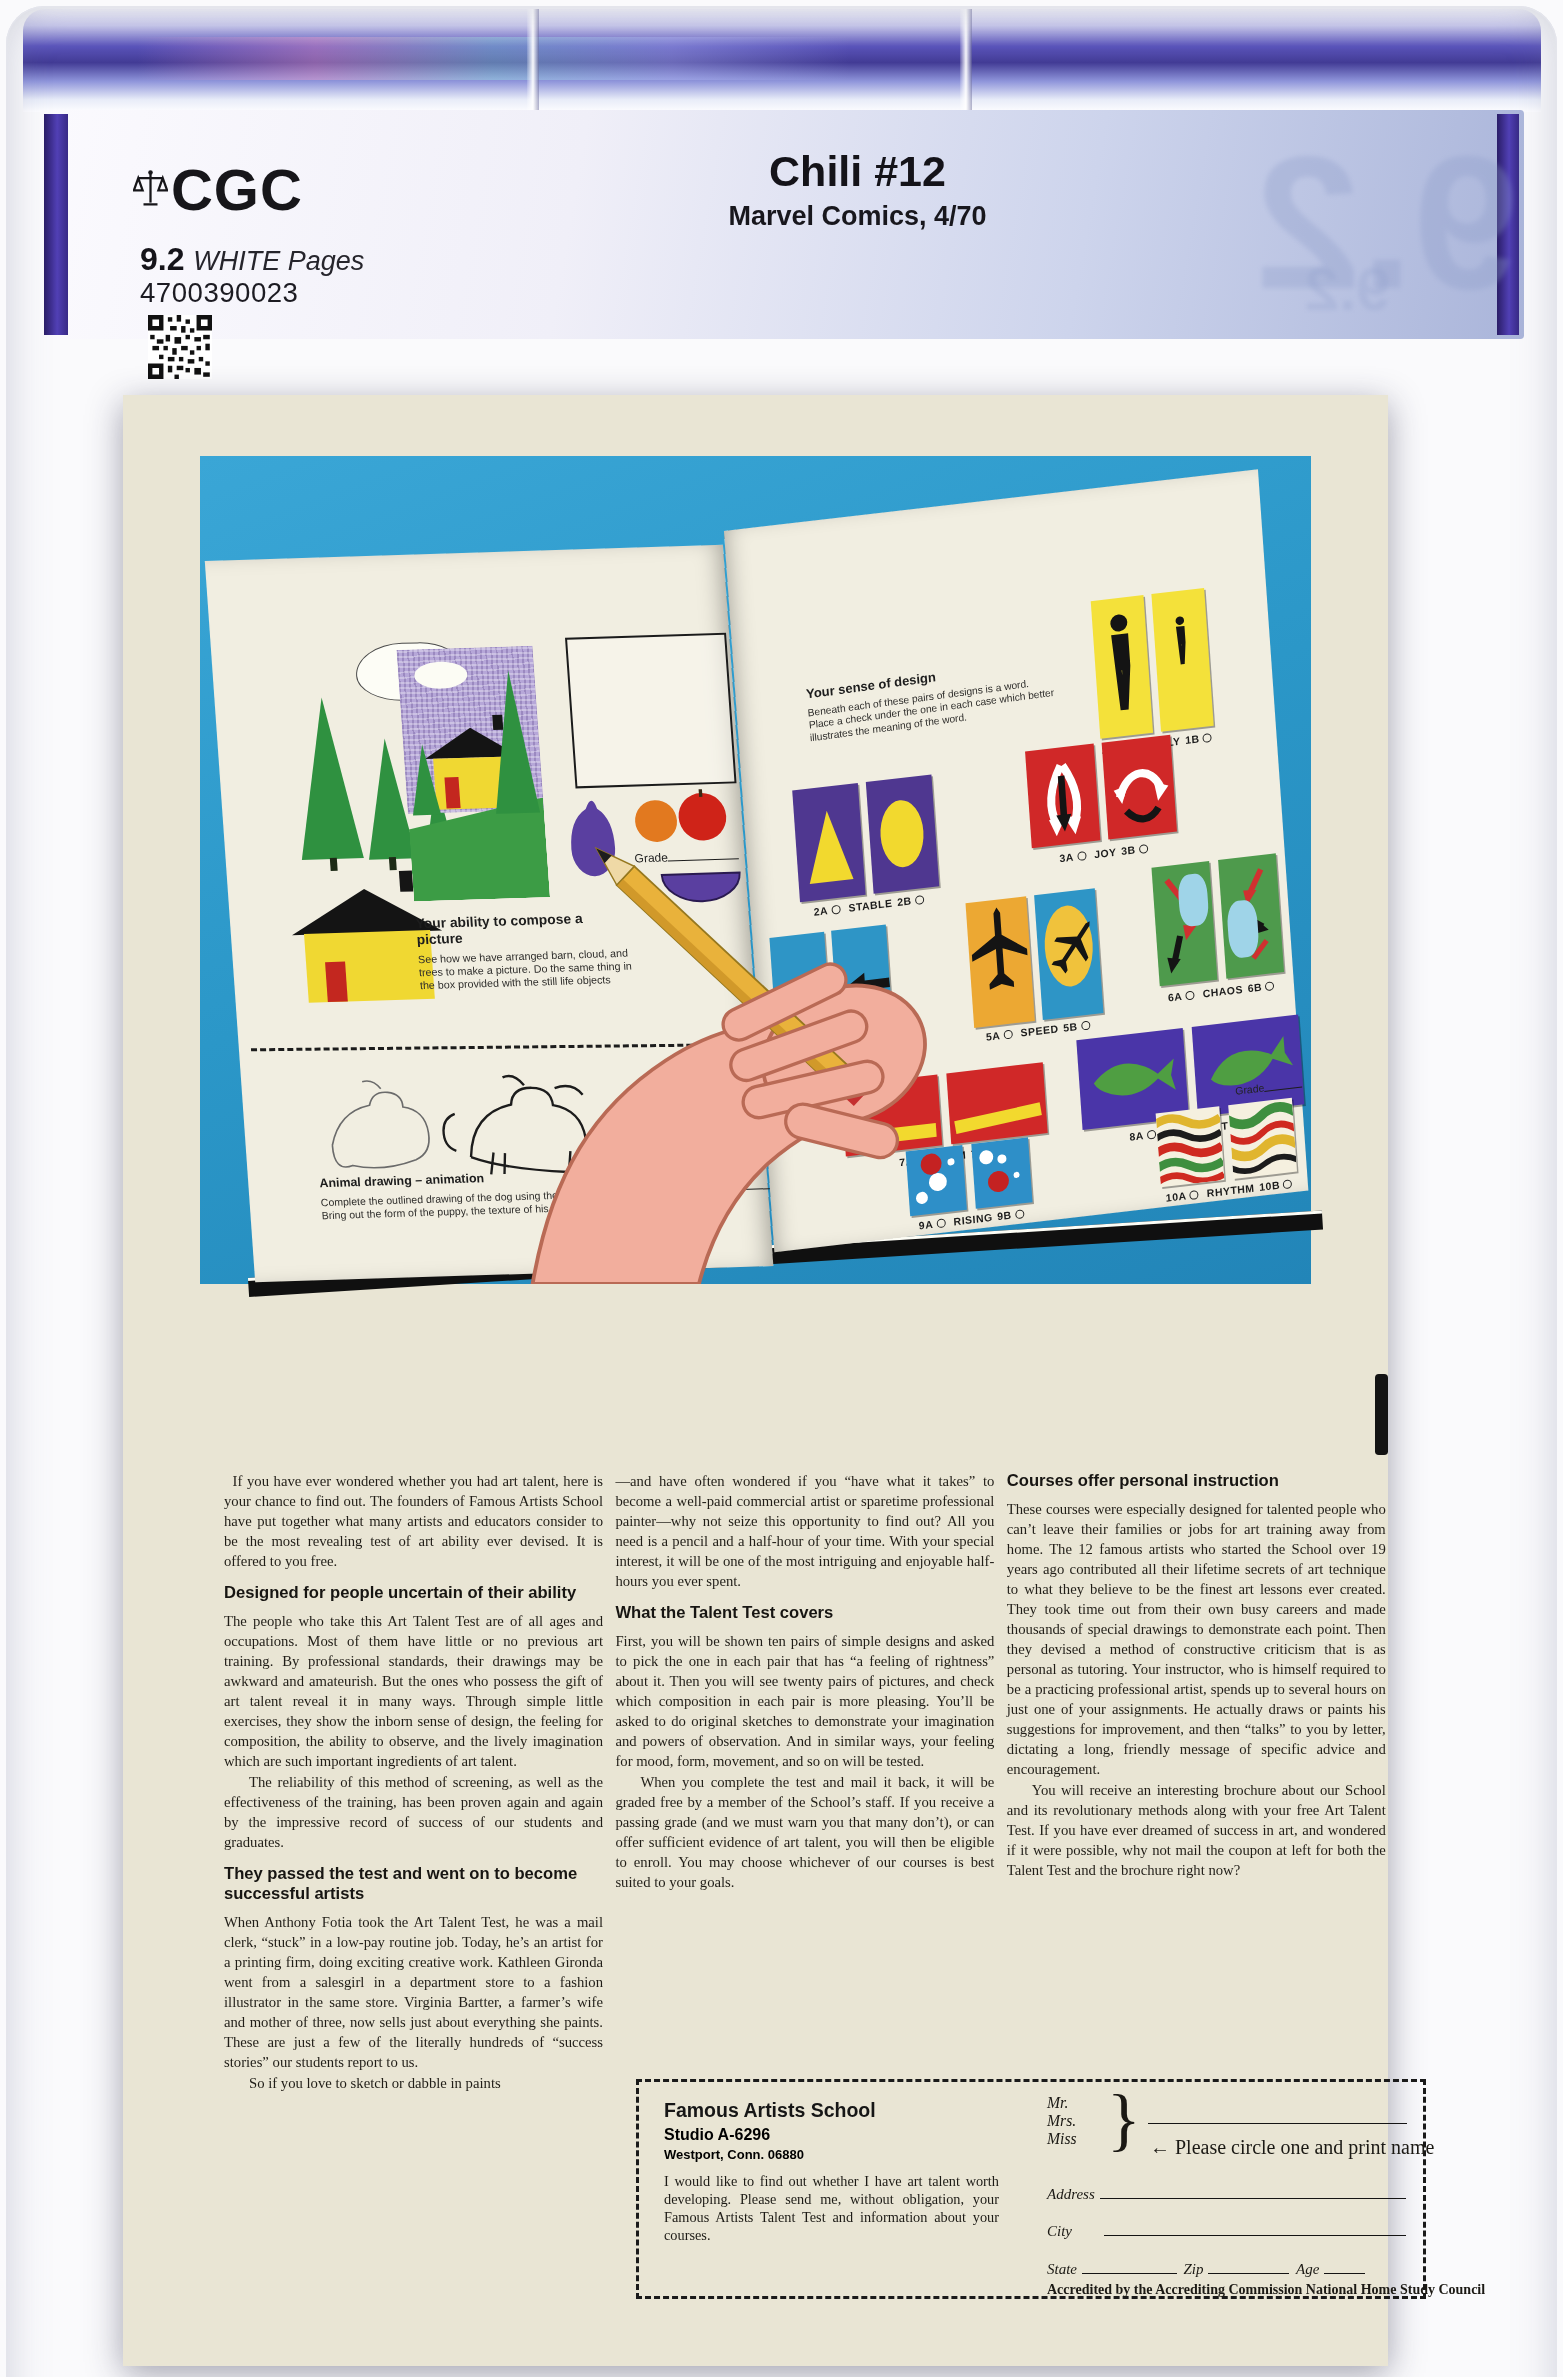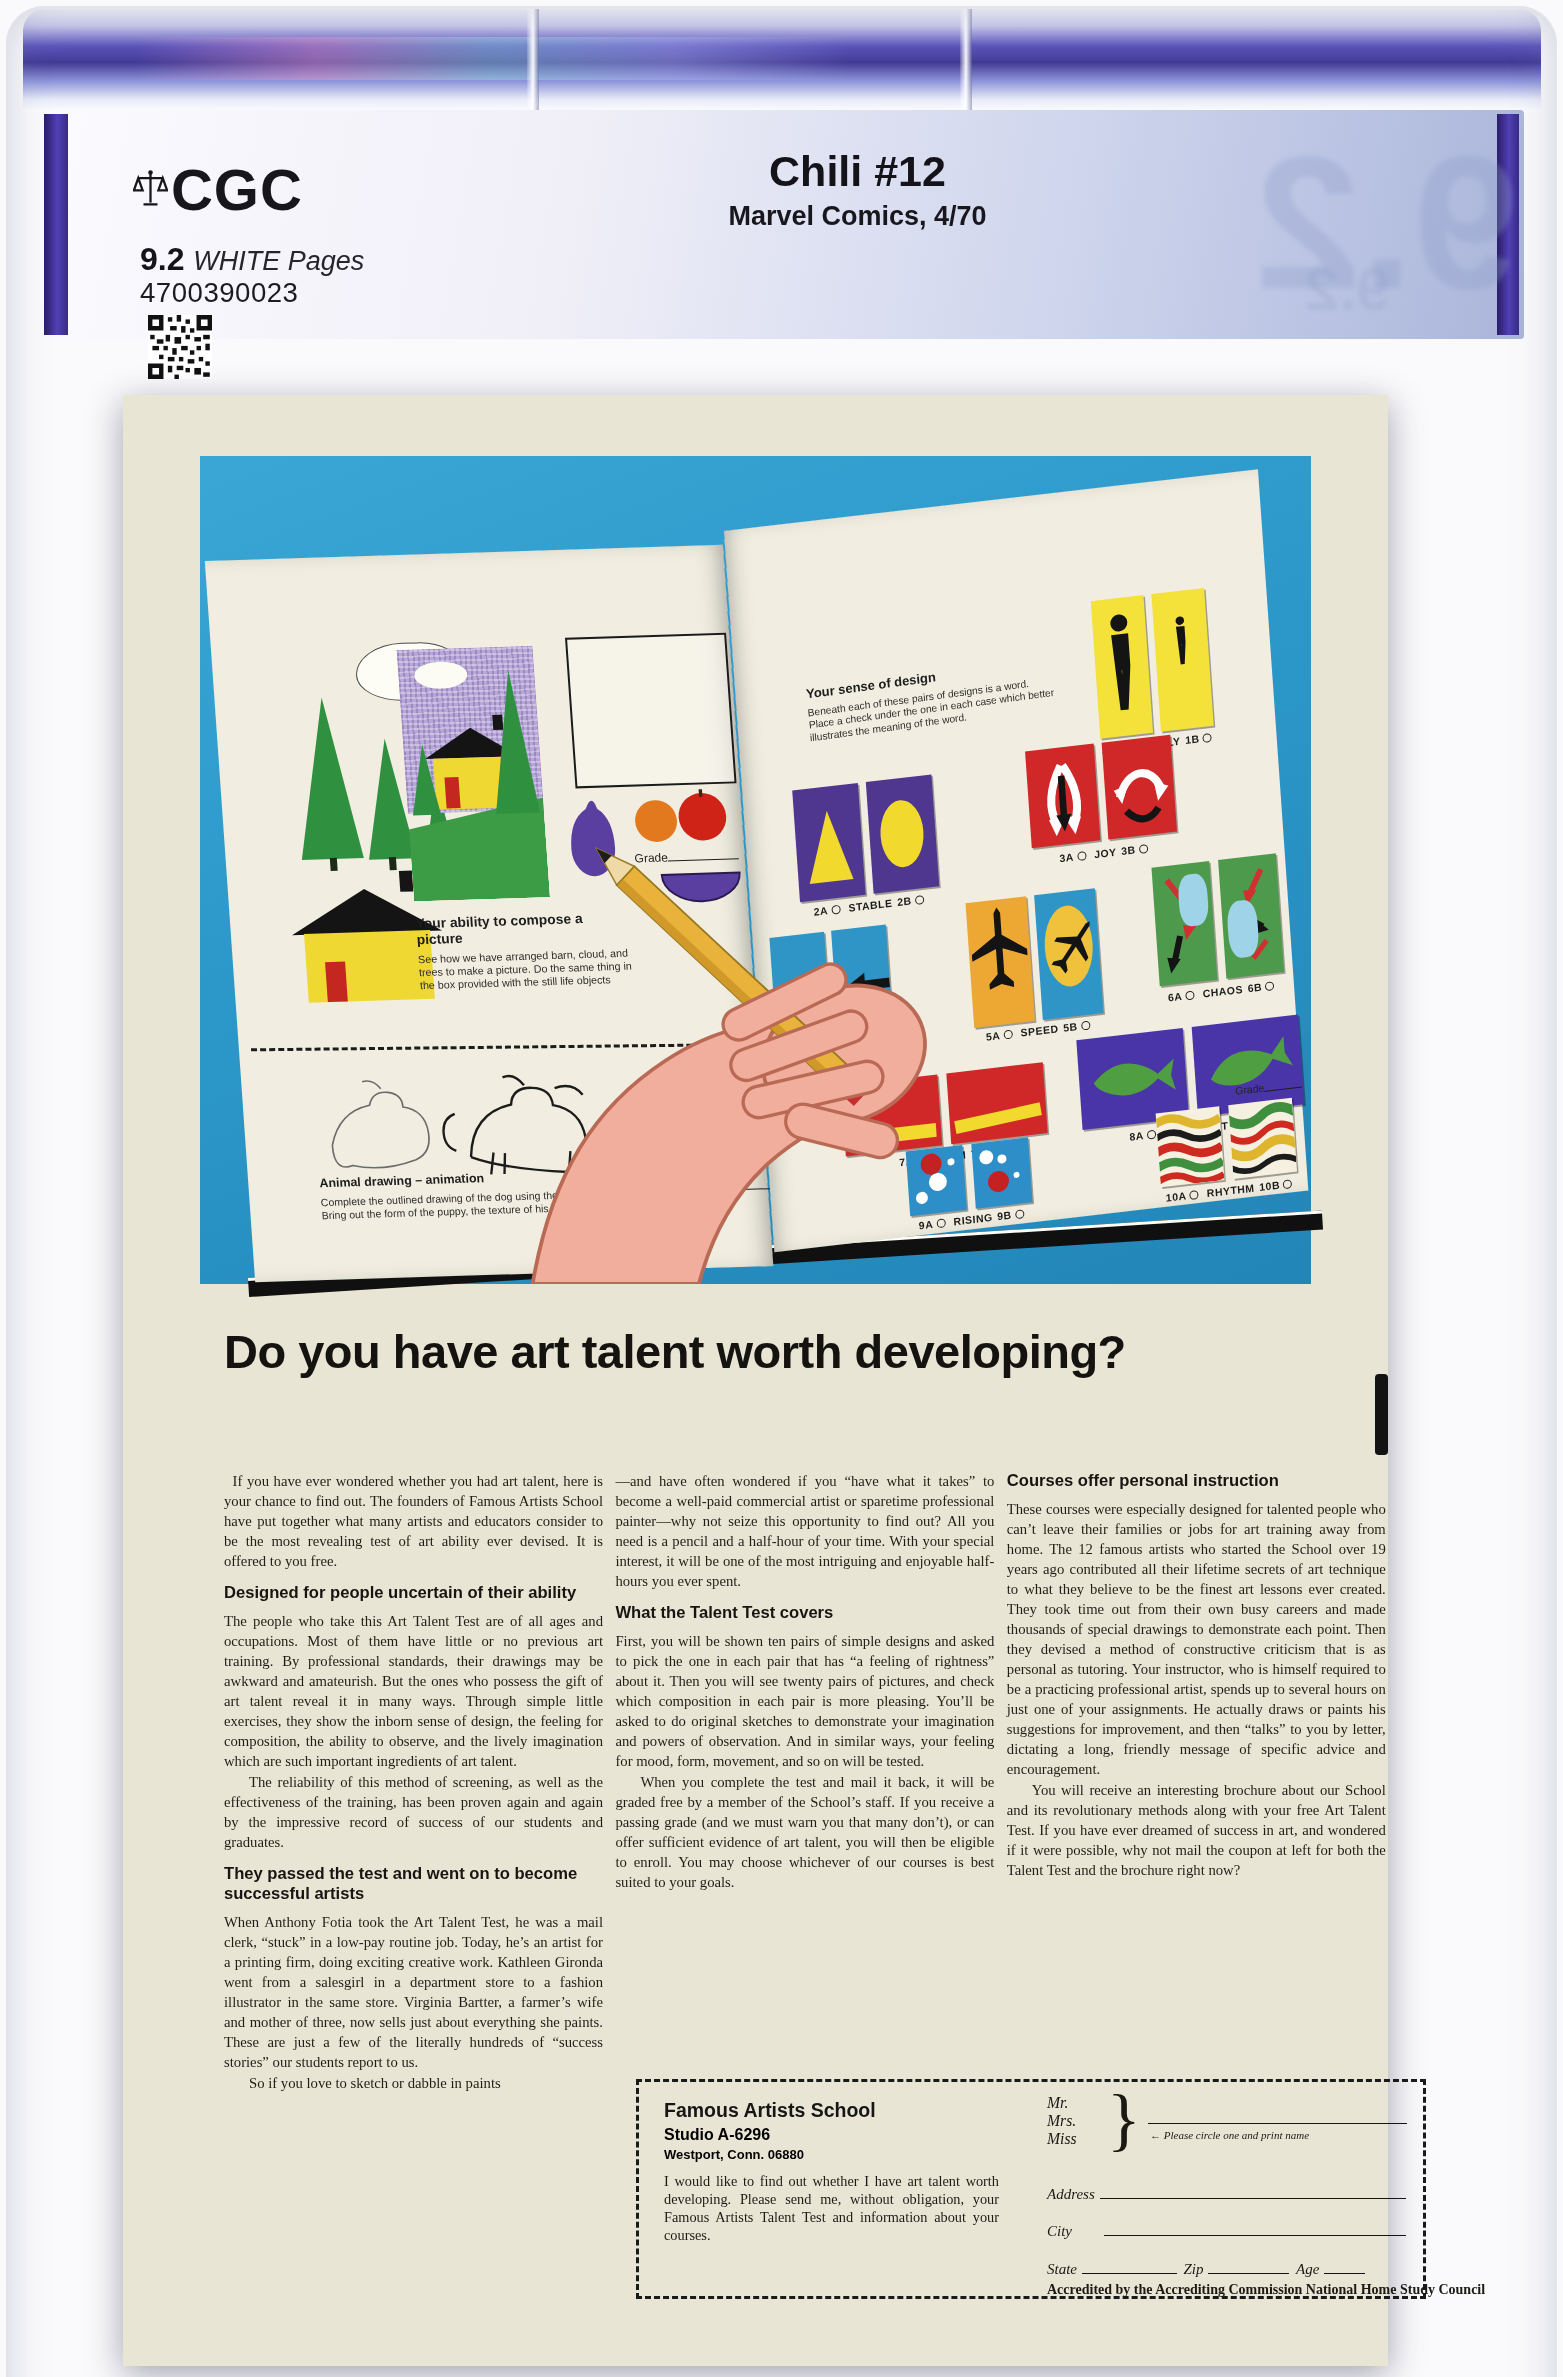--- a/index.html
+++ b/index.html
@@ -96,21 +96,21 @@
   .coupon{position:absolute;left:513px;top:1684px;width:784px;height:214px;border:3.3px dashed #1a1a1a;}
   .c-left{position:absolute;left:25px;top:17px;width:335px;}
   .c-school{font-size:19.5px;font-weight:800;color:#161616;}
   .c-studio{font-size:16px;font-weight:800;margin-top:3.8px;}
   .c-addr{font-size:13px;font-weight:800;margin-top:2.9px;}
   .c-body{font-family:"Liberation Serif",serif;font-size:14.3px;line-height:18px;text-align:justify;margin-top:10.5px;color:#1d1b16;}
   .c-right{position:absolute;left:408px;top:10.5px;width:362px;font-family:"Liberation Serif",serif;color:#1b1914;}
   .who{position:absolute;left:0;top:1.9px;font-style:italic;font-size:15.7px;line-height:18px;}
   .brace{position:absolute;left:60px;top:-12.4px;font-size:70px;font-weight:400;}
   .nline{position:absolute;left:101px;top:30px;width:259px;border-bottom:1.9px solid #141414;}
-  .cnote{position:absolute;left:103px;top:36px;font-style:italic;font-size:11px;white-space:nowrap;}
+  .cnote{position:absolute;left:103px;top:43px;font-size:20px;white-space:nowrap;}
   .frow{position:absolute;left:0;display:flex;align-items:baseline;width:359px;font-style:italic;font-size:15px;}
   .frow .fill{flex:1;border-bottom:1.9px solid #141414;height:1em;margin-left:4.8px;}
   .frow .fx{border-bottom:1.9px solid #141414;height:1em;margin:0 6.7px 0 4.8px;}
   .accred{position:absolute;left:0;top:189px;width:359px;font-weight:700;font-size:14px;white-space:nowrap;}
   svg{display:block;}
 </style>
 </head>
 <body>
 
 <div class="stage">
@@ -480,21 +480,20 @@
         <g fill="#f2ae9d" stroke="#b96a55" stroke-width="7">
           <rect x="690" y="556" width="280" height="66" rx="33" transform="rotate(-26 830 589)"></rect>
           <rect x="710" y="648" width="300" height="66" rx="33" transform="rotate(-20 860 681)"></rect>
           <rect x="740" y="740" width="300" height="66" rx="33" transform="rotate(-13 890 773)"></rect>
           <rect x="830" y="824" width="240" height="72" rx="36" transform="rotate(14 950 860)"></rect>
         </g>
       </svg>
     </div>
 
     <div class="headline">
-      <div>Do you have art talent worth developing?</div>
     </div>
 
     <div class="cols">
       <div class="col">
         <p class="first">If you have ever wondered whether you had art talent, here is your chance to find out. The founders of Famous Artists School have put together what many artists and educators consider to be the most revealing test of art ability ever devised. It is offered to you free.</p>
         <h3>Designed for people uncertain of their ability</h3>
         <p>The people who take this Art Talent Test are of all ages and occupations. Most of them have little or no previous art training. By professional standards, their drawings may be awkward and amateurish. But the ones who possess the gift of art talent reveal it in many ways. Through simple little exercises, they show the inborn sense of design, the feeling for composition, the ability to observe, and the lively imagination which are such important ingredients of art talent.</p>
         <p class="ind">The reliability of this method of screening, as well as the effectiveness of the training, has been proven again and again by the impressive record of success of our students and graduates.</p>
         <h3>They passed the test and went on to become successful artists</h3>
         <p>When Anthony Fotia took the Art Talent Test, he was a mail clerk, “stuck” in a low-pay routine job. Today, he’s an artist for a printing firm, doing exciting creative work. Kathleen Gironda went from a salesgirl in a department store to a fashion illustrator in the same store. Virginia Bartter, a farmer’s wife and mother of three, now sells just about everything she paints. These are just a few of the literally hundreds of “success stories” our students report to us.</p>

